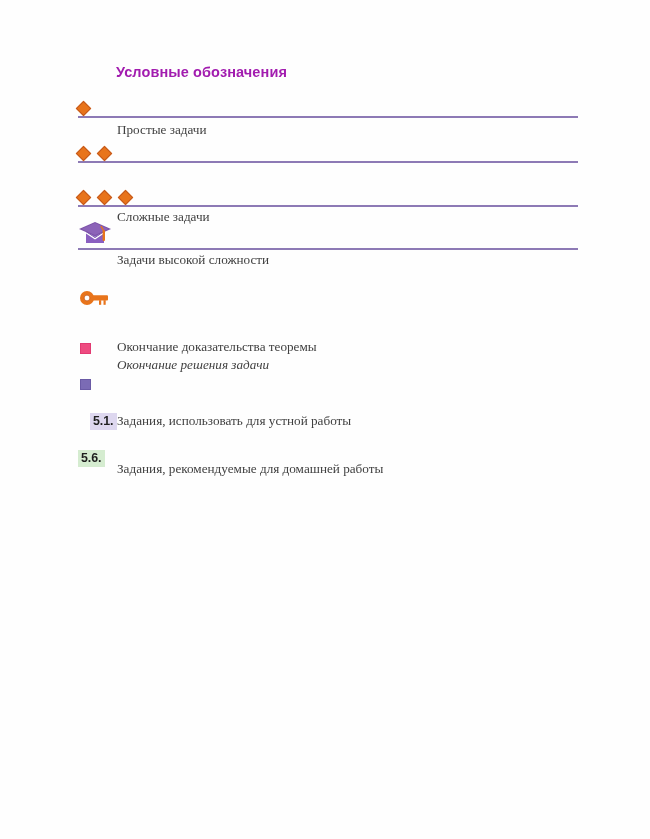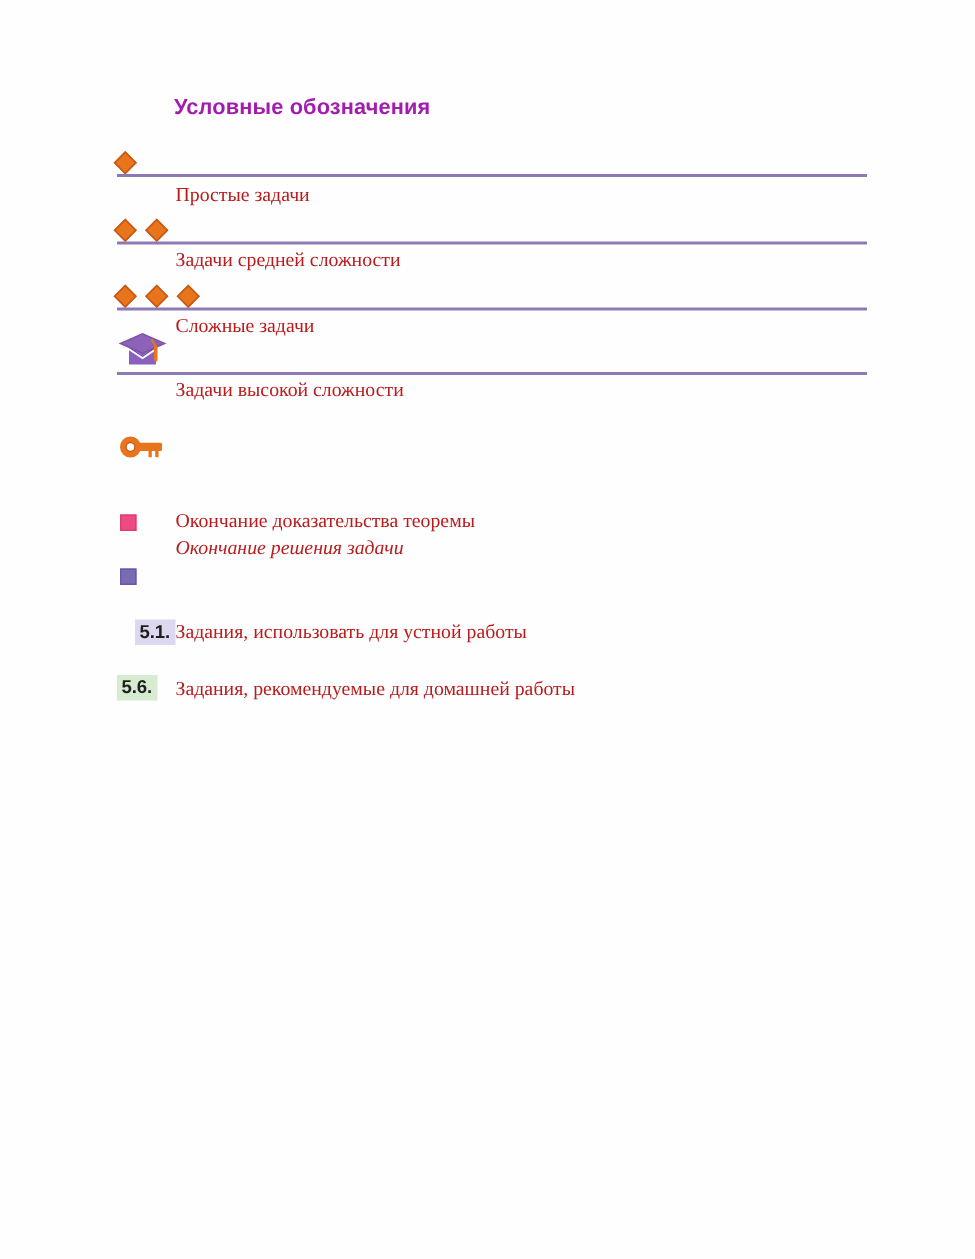--- a/index.html
+++ b/index.html
@@ -75,21 +75,21 @@
     bottom: 2px;
     width: 36px;
     height: 26px;
   }
 
   
   .entry-label {
     position: absolute;
     left: 117px;
     font-size: 13.2px;
-    color: #b91c1c;
+    color: #404040;
     line-height: 1.38;
     white-space: pre-line;
   }
   .entry-label.wide { width: 420px; white-space: normal; }
 
   .marker-square {
     position: absolute;
     left: 80px;
     width: 11px;
     height: 11px;
@@ -135,21 +135,20 @@
   </div>
   <div class="entry-label" style="top:121px;">Простые задачи</div>
 
   <div class="rule-row" style="top:161px;">
     <div class="rule-line"></div>
     <div class="rule-markers">
       <span class="diamond"></span>
       <span class="diamond"></span>
     </div>
   </div>
-  <div class="entry-label" style="top:164px;">Задачи средней сложности</div>
 
   <div class="rule-row" style="top:205px;">
     <div class="rule-line"></div>
     <div class="rule-markers">
       <span class="diamond"></span>
       <span class="diamond"></span>
       <span class="diamond"></span>
     </div>
   </div>
   <div class="entry-label" style="top:208px;">Сложные задачи</div>
@@ -187,15 +186,15 @@
   <div class="marker-square sq-pink" style="top:343px;"></div>
   <div class="entry-label" style="top:338px;">Окончание доказательства теоремы</div>
 
   <div class="marker-square sq-purple" style="top:379px;"></div>
   <div class="entry-label" style="top:356px;font-style:italic;">Окончание решения задачи</div>
 
   <div class="badge badge-oral" style="top:413px;">5.1.</div>
   <div class="entry-label" style="top:412px;">Задания, использовать для устной работы</div>
 
   <div class="badge badge-home" style="top:450px;">5.6.</div>
-  <div class="entry-label" style="top:450px;">Задания, рекомендуемые для домашней работы</div>
+  <div class="entry-label" style="top:460px;">Задания, рекомендуемые для домашней работы</div>
 
 </div>
 
 </body></html>

